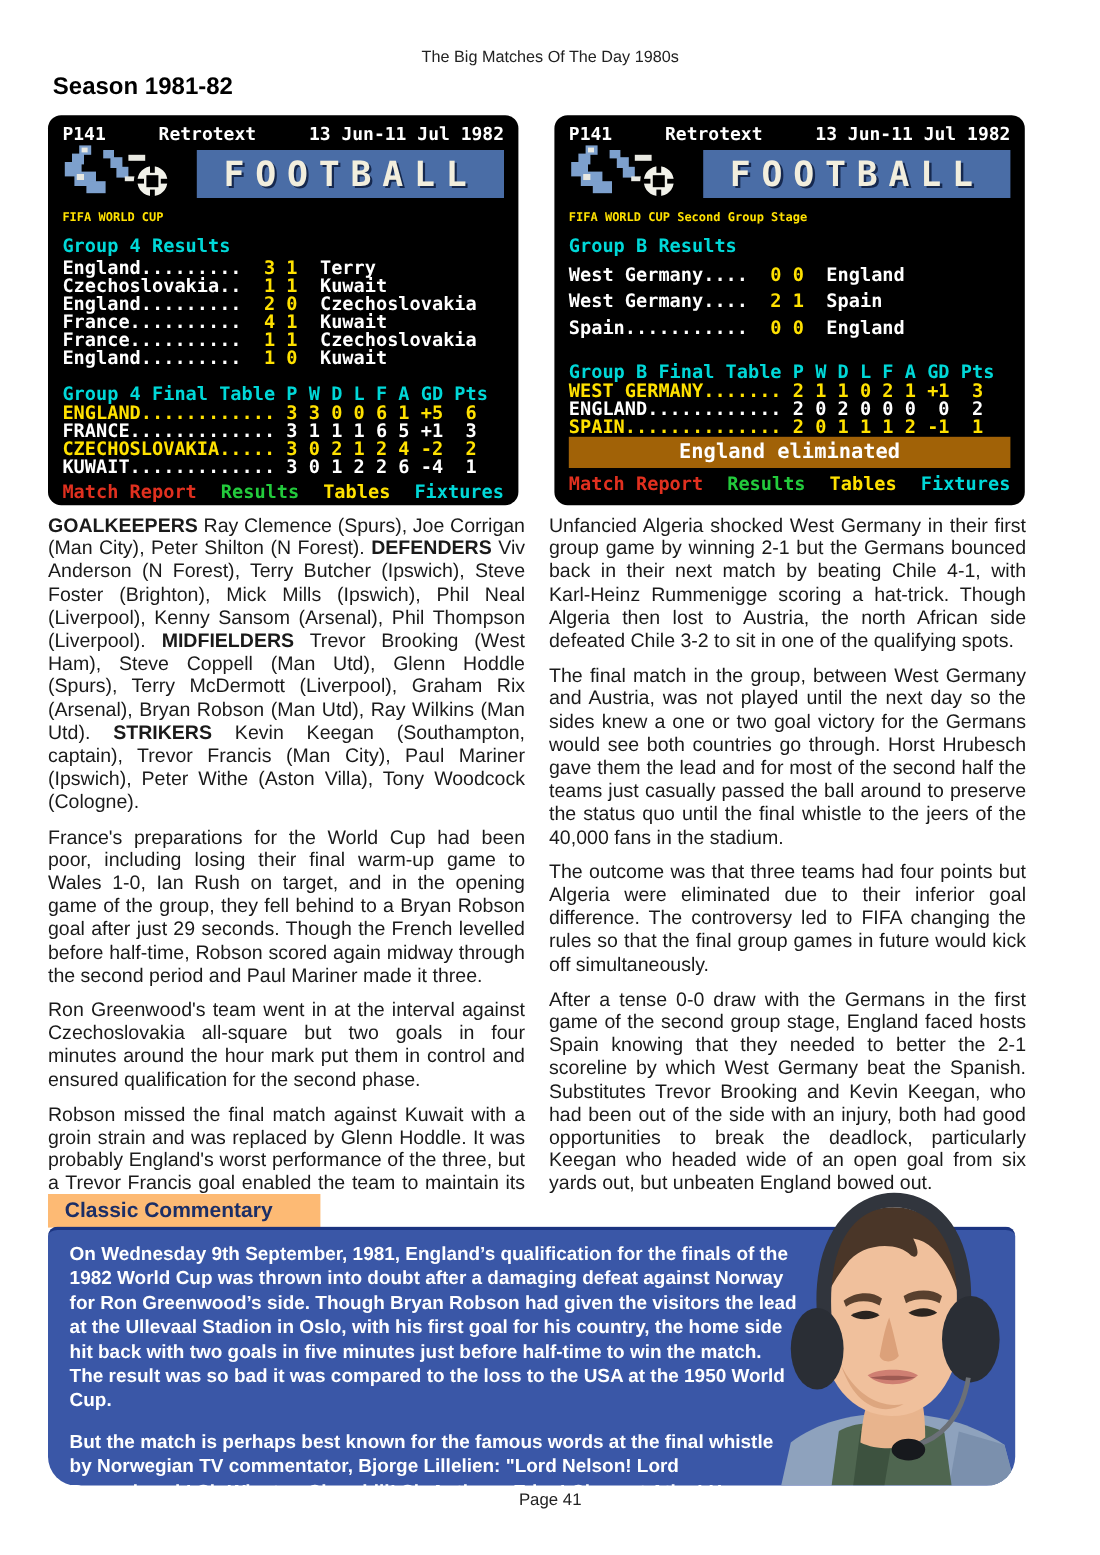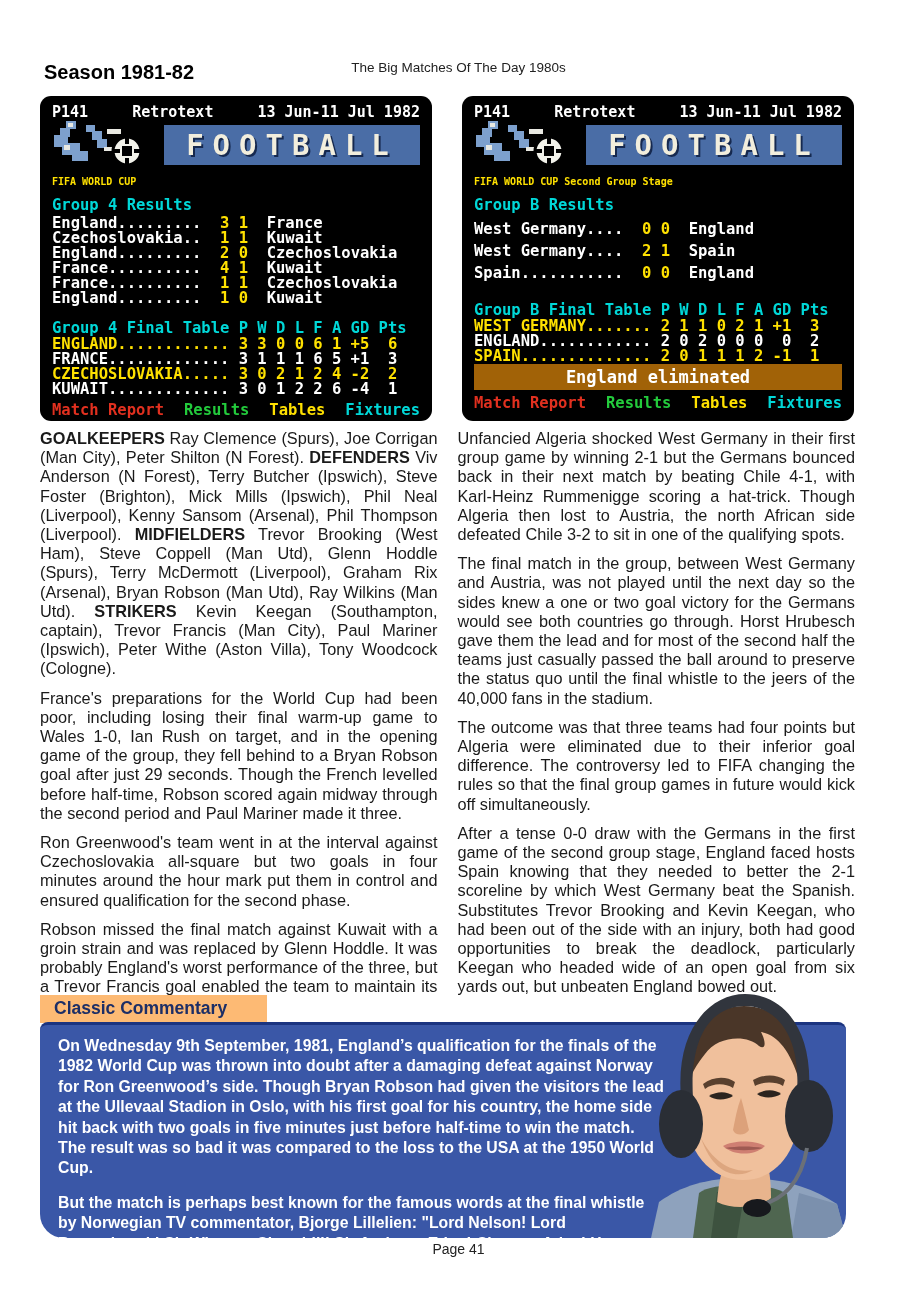--- a/index.html
+++ b/index.html
@@ -1,18 +1,18 @@
 <!DOCTYPE html>
 <html><head>
 <meta charset="utf-8">
 <style>
   html,body{margin:0;padding:0;background:#ffffff;}
   .page{position:relative;width:917px;height:1296px;background:#fff;overflow:hidden;
         font-family:"Liberation Sans",sans-serif;color:#141414;}
-  .doc-header{position:absolute;top:40px;left:0;width:100%;text-align:center;font-size:13.5px;color:#222;margin-top:20px;}
+  .doc-header{position:absolute;top:40px;left:0;width:100%;text-align:center;font-size:13.5px;color:#222;}
   .season{position:absolute;top:61px;left:44px;font-size:20px;font-weight:bold;color:#000;}
 
   
   .panels{position:absolute;top:96px;left:40px;display:flex;gap:30px;}
   .tt-panel{width:392px;height:325px;background:#000;border-radius:11px;box-sizing:border-box;
             padding:8px 12px 9px;display:flex;flex-direction:column;
             font-family:"DejaVu Sans Mono",monospace;font-weight:bold;color:#fff;}
   .tt-head{display:flex;justify-content:space-between;font-size:15px;line-height:16px;}
   .tt-logo-row{display:flex;align-items:center;height:48px;margin-top:1px;gap:16px;}
   .tt-logo{width:96px;height:48px;flex:0 0 96px;}
@@ -91,21 +91,21 @@
             <rect x="73" y="37" width="4" height="6" fill="#000"></rect>
           <rect x="62" y="28" width="6" height="4" fill="#000"></rect>
             <rect x="82" y="28" width="6" height="4" fill="#000"></rect>
         </svg>
         <div class="tt-banner">FOOTBALL</div>
       </div>
       <div class="tt-sub">FIFA WORLD CUP</div>
       <div class="tt-results-title">Group 4 Results</div>
       <div class="tt-results">
 
-      <div class="tt-line"><span>England.........</span><span class="score">  3 1  </span><span>France</span></div>
+      <div class="tt-line"><span>England.........</span><span class="score">  3 1  </span><span>Terry</span></div>
           <div class="tt-line"><span>Czechoslovakia..</span><span class="score">  1 1  </span><span>Kuwait</span></div>
           <div class="tt-line"><span>England.........</span><span class="score">  2 0  </span><span>Czechoslovakia</span></div>
           <div class="tt-line"><span>France..........</span><span class="score">  4 1  </span><span>Kuwait</span></div>
           <div class="tt-line"><span>France..........</span><span class="score">  1 1  </span><span>Czechoslovakia</span></div>
           <div class="tt-line"><span>England.........</span><span class="score">  1 0  </span><span>Kuwait</span></div>
         </div>
       <div class="tt-table-title">Group 4 Final Table P W D L F A GD Pts</div>
       <div>
 
       <div class="tt-line c-yellow"><span>ENGLAND............ 3 3 0 0 6 1 +5  6</span></div>

